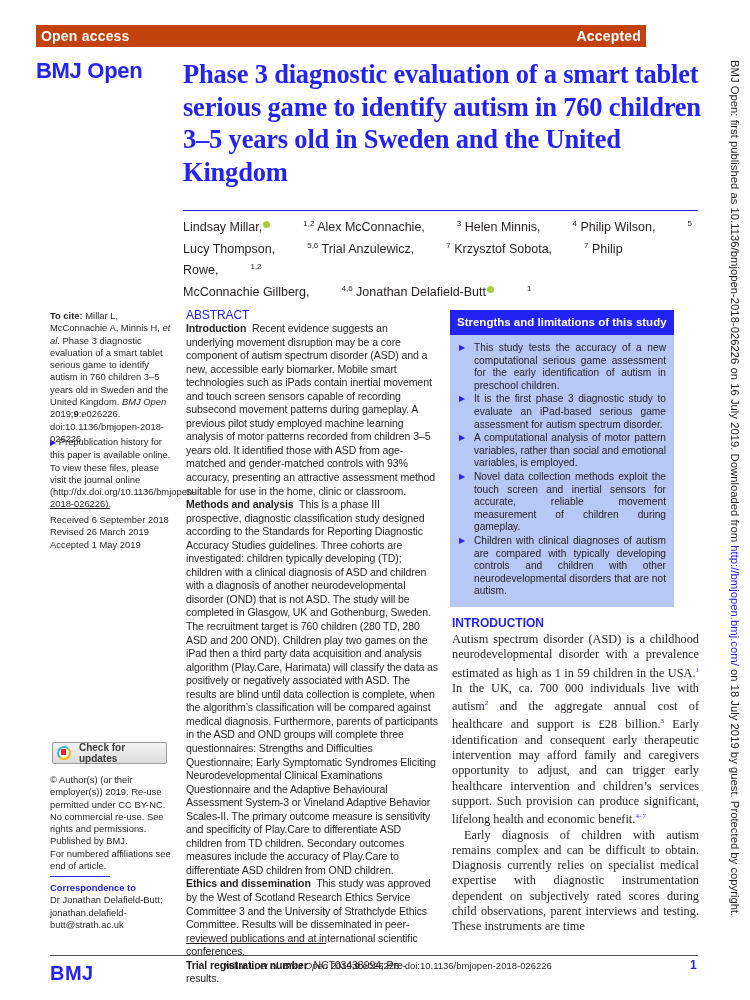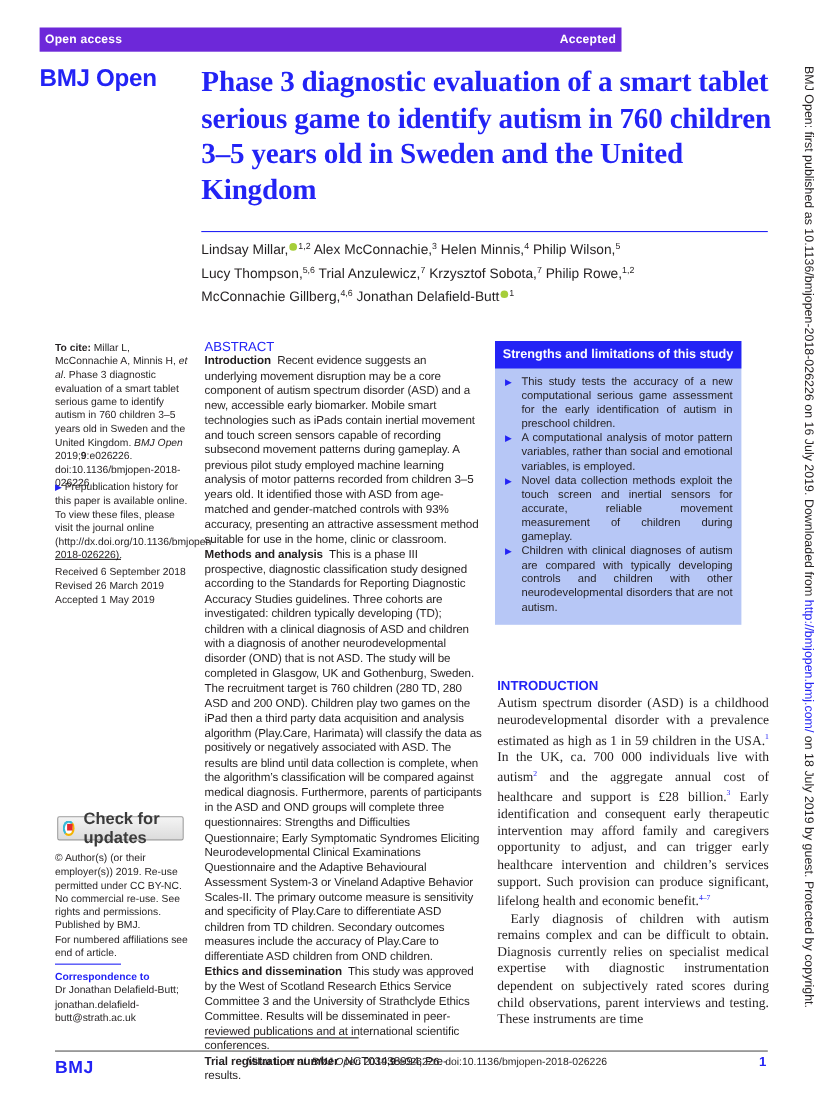--- a/index.html
+++ b/index.html
@@ -1,55 +1,55 @@
 <!DOCTYPE html>
 <html><head>
 <meta charset="utf-8">
 <style>
   * { box-sizing: border-box; margin: 0; padding: 0; }
   html, body { width: 750px; height: 1000px; background: #ffffff; overflow: hidden; }
   body { position: relative; font-family: "Liberation Sans", sans-serif; color: #231f20; }
 
   .topbar {
-    position: absolute; left: 36px; top: 25px; width: 529px; height: 22px;
-    background: #6d28d9; color: #fff; display: flex; justify-content: space-between; align-items: center;
-    padding: 0 5px; font-weight: bold; font-size: 11px; letter-spacing: 0.2px;
+    position: absolute; left: 36px; top: 25px; width: 610px; height: 22px;
+    background: #c2410c; color: #fff; display: flex; justify-content: space-between; align-items: center;
+    padding: 0 5px; font-weight: bold; font-size: 14px; letter-spacing: 0.2px;
   }
   .brand {
     position: absolute; left: 36px; top: 58px; font-family: "Liberation Sans", sans-serif;
     font-weight: bold; font-size: 22px; color: #2323f5; letter-spacing: -0.3px;
   }
   .title {
     position: absolute; left: 183px; top: 58px; width: 520px;
     font-family: "Liberation Serif", serif; font-weight: bold; font-size: 26.5px; line-height: 32.5px;
     color: #2323f5; letter-spacing: -0.2px;
   }
   .rule-authors {
     position: absolute; left: 183px; top: 210px; width: 515px; height: 1px; background: #2323f5;
   }
   .authors {
     position: absolute; left: 183px; top: 215px; width: 520px; font-size: 12.5px; line-height: 17.5px; color: #231f20;
   }
-  .authors sup { font-size: 8px; vertical-align: 5px; }
+  .authors sup { font-size: 8px; vertical-align: 5px; padding-left: 32px; }
   .orcid { display: inline-block; width: 7px; height: 7px; border-radius: 50%; background: #a6ce39; margin: 0 1px; vertical-align: 3px; }
 
   .side { position: absolute; left: 50px; width: 125px; font-size: 9.4px; line-height: 12.3px; color: #231f20; }
   .side b { font-weight: bold; }
   .side .arrow { color: #2323f5; font-size: 8px; }
   .side-rule { position: absolute; left: 50px; width: 60px; height: 1px; background: #231f20; }
   .side-rule.blue { background: #2323f5; }
   .check-btn {
     position: absolute; left: 52px; top: 742px; width: 115px; height: 22px; border: 1px solid #9a9a9a;
     background: linear-gradient(#f4f4f4, #dcdcdc); border-radius: 2px; display: flex; align-items: center; padding-left: 4px;
-    font-size: 15px; font-weight: bold; color: #3b3b3b;
+    font-size: 10px; font-weight: bold; color: #3b3b3b;
   }
   .check-icon { width: 14px; height: 14px; border-radius: 50%; border: 2.5px solid #f4b400; border-left-color:#39b8d6; border-top-color:#39b8d6; background: #fff; position: relative; margin-right: 8px; }
   .check-icon::after { content: ""; position: absolute; left: 2px; top: 1px; width: 5px; height: 6px; background: #e4282e; }
   .corr-title { color: #2323f5; font-weight: bold; }
-  .bmj-logo { position: absolute; left: 50px; top: 962px; font-weight: bold; font-size: 16px; color: #2323f5; letter-spacing: 0.5px; }
+  .bmj-logo { position: absolute; left: 50px; top: 962px; font-weight: bold; font-size: 20px; color: #2323f5; letter-spacing: 0.5px; }
   .bottom-rule { position: absolute; left: 50px; top: 955px; width: 648px; height: 1px; background: #555; }
 
   .abstract { position: absolute; left: 186px; top: 308px; width: 252px; font-size: 10.55px; line-height: 13.55px; color: #231f20; letter-spacing: -0.1px; }
   .abstract h2 { color: #2323f5; font-size: 12px; font-weight: normal; line-height: 14px; }
   .abstract b { font-weight: bold; }
   .abs-rule { position: absolute; left: 186px; top: 943px; width: 140px; height: 1px; background: #231f20; }
 
   .strengths { position: absolute; left: 450px; top: 310px; width: 224px; background: #b7c7f6; }
   .strengths .head { background: #2323f5; color: #fff; font-weight: bold; font-size: 11.5px; padding: 6px 7px; height: 25px; }
   .strengths ul { list-style: none; padding: 7px 8px 8px 8px; }
@@ -133,20 +133,21 @@
   <div><b>Methods and analysis</b>&nbsp; <span>This is a phase III prospective, diagnostic classification study designed according to the Standards for Reporting Diagnostic Accuracy Studies guidelines. Three cohorts are investigated: children typically developing (TD); children with a clinical diagnosis of ASD and children with a diagnosis of another neurodevelopmental disorder (OND) that is not ASD. The study will be completed in Glasgow, UK and Gothenburg, Sweden. The recruitment target is 760 children (280 TD, 280 ASD and 200 OND). Children play two games on the iPad then a third party data acquisition and analysis algorithm (Play.Care, Harimata) will classify the data as positively or negatively associated with ASD. The results are blind until data collection is complete, when the algorithm’s classification will be compared against medical diagnosis. Furthermore, parents of participants in the ASD and OND groups will complete three questionnaires: Strengths and Difficulties Questionnaire; Early Symptomatic Syndromes Eliciting Neurodevelopmental Clinical Examinations Questionnaire and the Adaptive Behavioural Assessment System-3 or Vineland Adaptive Behavior Scales-II. The primary outcome measure is sensitivity and specificity of Play.Care to differentiate ASD children from TD children. Secondary outcomes measures include the accuracy of Play.Care to differentiate ASD children from OND children.</span></div>
   <div><b>Ethics and dissemination</b>&nbsp; <span>This study was approved by the West of Scotland Research Ethics Service Committee 3 and the University of Strathclyde Ethics Committee. Results will be disseminated in peer-reviewed publications and at international scientific conferences.</span></div>
   <div><b>Trial registration number</b>&nbsp; <span>NCT03438994; Pre-results.</span></div>
 </div>
 <div class="abs-rule"></div>
 
 <div class="strengths">
   <div class="head">Strengths and limitations of this study</div>
   <ul>
     <li>This study tests the accuracy of a new computational serious game assessment for the early identification of autism in preschool children.</li>
+    <li>It is the first phase 3 diagnostic study to evaluate an iPad-based serious game assessment for autism spectrum disorder.</li>
     <li>A computational analysis of motor pattern variables, rather than social and emotional variables, is employed.</li>
     <li>Novel data collection methods exploit the touch screen and inertial sensors for accurate, reliable movement measurement of children during gameplay.</li>
     <li>Children with clinical diagnoses of autism are compared with typically developing controls and children with other neurodevelopmental disorders that are not autism.</li>
   </ul>
 </div>
 
 <div class="intro">
   <h2>INTRODUCTION</h2>
   <p><span>Autism spectrum disorder (ASD) is a childhood neurodevelopmental disorder with a prevalence estimated as high as 1 in 59 children in the USA.</span><sup>1</sup><span> In the UK, ca. 700 000 individuals live with autism</span><sup>2</sup><span> and the aggregate annual cost of healthcare and support is £28 billion.</span><sup>3</sup><span> Early identification and consequent early therapeutic intervention may afford family and caregivers opportunity to adjust, and can trigger early healthcare intervention and children’s services support. Such provision can produce significant, lifelong health and economic benefit.</span><sup>4–7</sup></p>
   <p>Early diagnosis of children with autism remains complex and can be difficult to obtain. Diagnosis currently relies on specialist medical expertise with diagnostic instrumentation dependent on subjectively rated scores during child observations, parent interviews and testing. These instruments are time</p>

